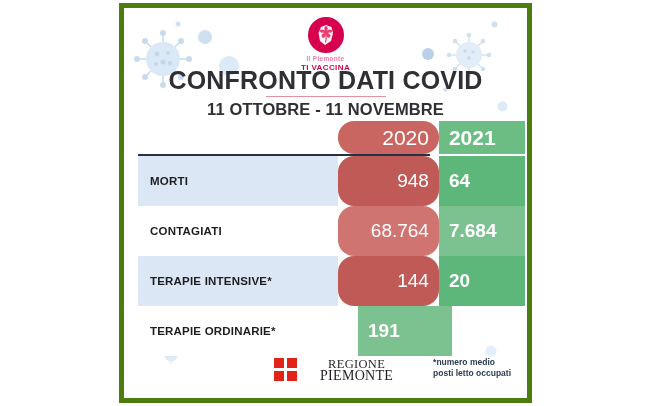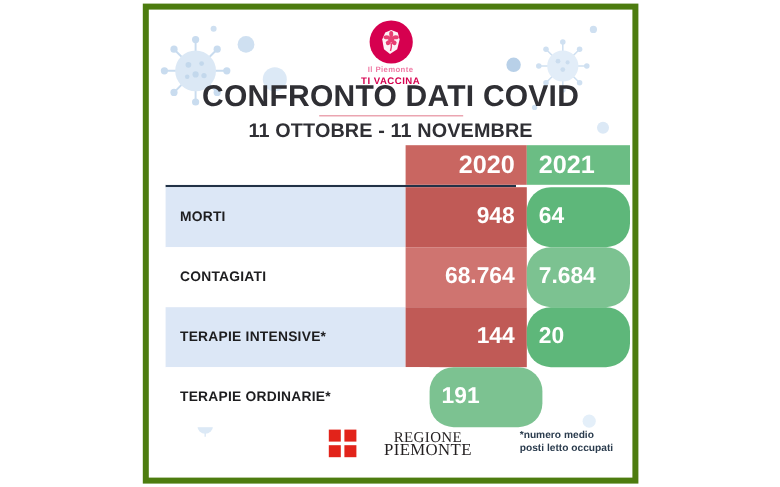--- a/index.html
+++ b/index.html
@@ -135,21 +135,22 @@
     color: #1d1d1f;
     letter-spacing: .2px;
   }
   .c-2020 {
     width: 110px;
     display: flex;
     align-items: center;
     justify-content: flex-end;
     padding-right: 10px;
     color: #ffffff;
-    font-weight: bold;
+    font-weight: normal;
+    border-radius: 16px;
   }
   .c-2021 {
     width: 94px;
     display: flex;
     align-items: center;
     justify-content: flex-start;
     padding-left: 10px;
     color: #ffffff;
     font-weight: bold;
   }
@@ -163,21 +164,21 @@
   
   .head-rule {
     height: 2px;
     width: 292px;
     background: #223247;
   }
 
   
   .trow.data { height: 50px; }
   .trow.data .c-2020 { font-size: 19px; text-align: right; }
-  .trow.data .c-2021 { font-size: 19px; border-radius: 20px; }
+  .trow.data .c-2021 { font-size: 19px; }
 
   .trow.data.odd  .c-label { background: #dce7f6; }
   .trow.data.odd  .c-2020 { background: #c05a56; }
   .trow.data.odd  .c-2021 { background: #5eb77a; }
 
   .trow.data.even .c-label { background: #ffffff; }
   .trow.data.even .c-2020 { background: #cf7470; }
   .trow.data.even .c-2021 { background: #7cc291; }
 
   

